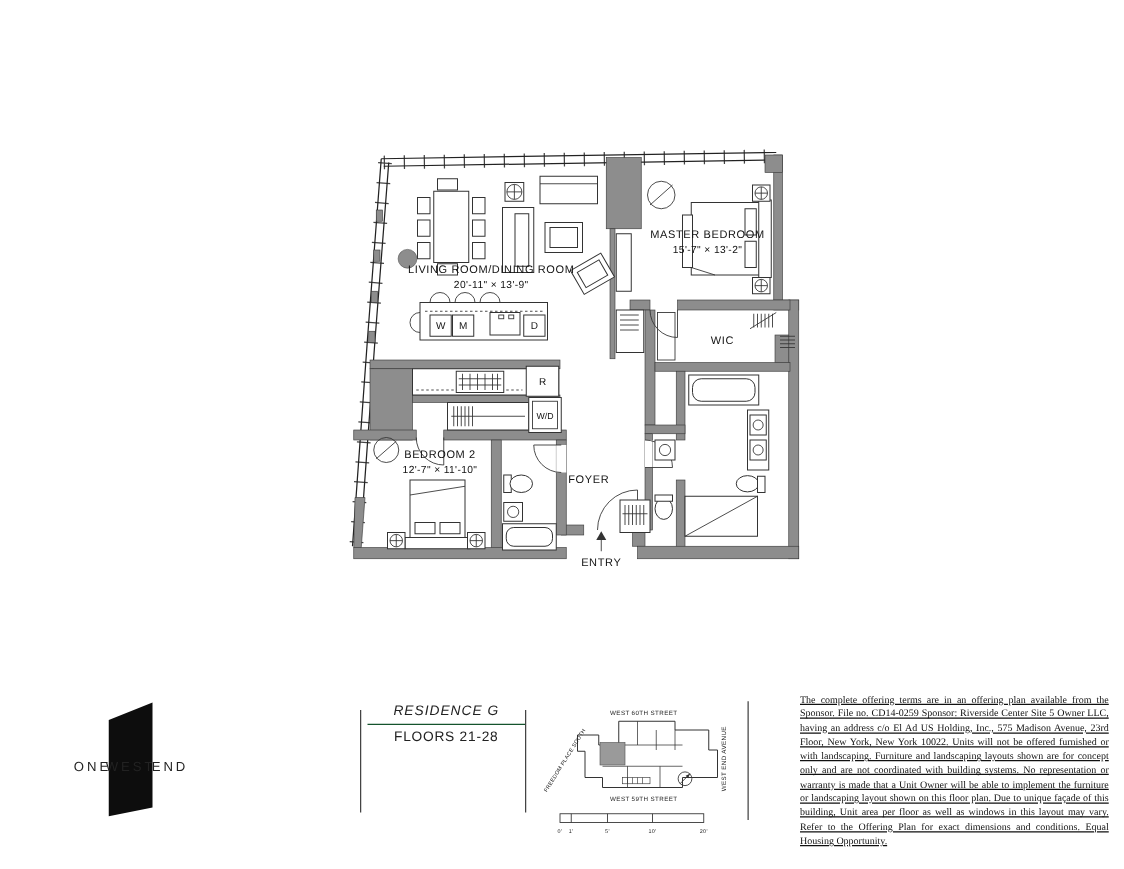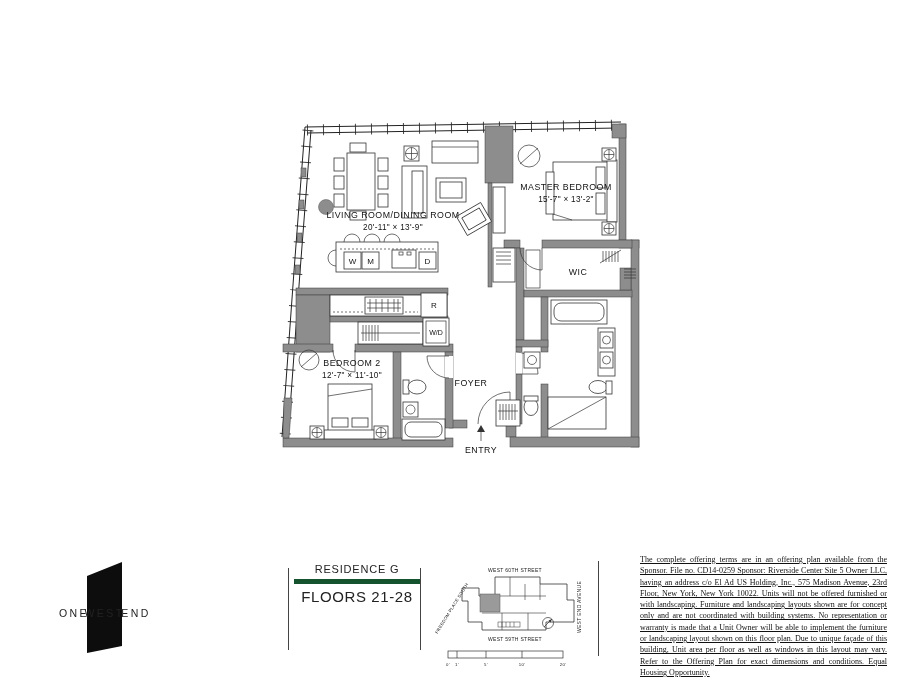--- a/index.html
+++ b/index.html
@@ -17,22 +17,22 @@
   .lbl{font-family:"Liberation Sans",sans-serif;font-size:8.8px;letter-spacing:.5px;fill:#111;text-anchor:middle;}
   .dim{font-size:8.2px;letter-spacing:.3px;}
   .lbl-xs{font-family:"Liberation Sans",sans-serif;font-size:8px;fill:#111;text-anchor:middle;}
   .lbl-xxs{font-family:"Liberation Sans",sans-serif;font-size:7px;fill:#111;text-anchor:middle;}
   .dash{stroke-dasharray:2 2;}
   
   .footer-divider{position:absolute;width:1px;background:#444;}
   .addr{position:absolute;left:150px;top:591px;width:142px;text-align:center;
         font-size:10.3px;line-height:14.6px;color:#222;letter-spacing:.2px;}
   .res{position:absolute;left:294px;top:563px;width:126px;text-align:center;color:#222;}
-  .res-title{font-size:11px;letter-spacing:.8px;padding-bottom:4px;border-bottom:5px solid #14532d;}
-  .res-floors{font-size:15px;letter-spacing:.6px;padding-top:4px;}
+  .res-title{font-size:11px;letter-spacing:.8px;padding-bottom:4px;border-bottom:1px solid #14532d;font-style:italic;}
+  .res-floors{font-size:11px;letter-spacing:.6px;padding-top:4px;}
   .res-details{margin-top:11px;font-size:10px;line-height:12.4px;letter-spacing:.2px;}
   .legal{position:absolute;left:640px;top:554px;width:247px;
          font-family:"Liberation Serif",serif;font-size:8px;line-height:11.3px;
          color:#111;text-align:justify;text-decoration:underline;}
   .logo-svg{left:55px;top:556px;}
   .map-svg{left:440px;top:555px;}
   .lg{font-family:"Liberation Sans",sans-serif;font-size:10.5px;letter-spacing:2.4px;fill:#222;text-anchor:middle;}
   .mapt{font-family:"Liberation Sans",sans-serif;font-size:5px;letter-spacing:.3px;fill:#222;text-anchor:middle;}
   .mapt2{font-size:4.3px;}
 </style>

